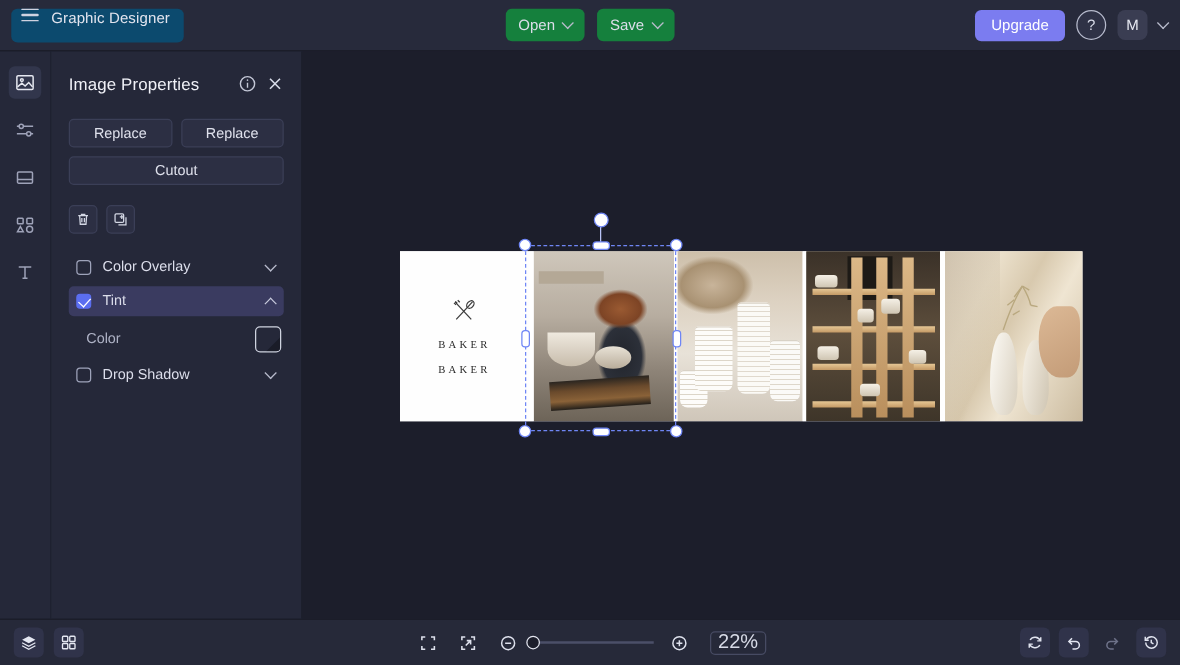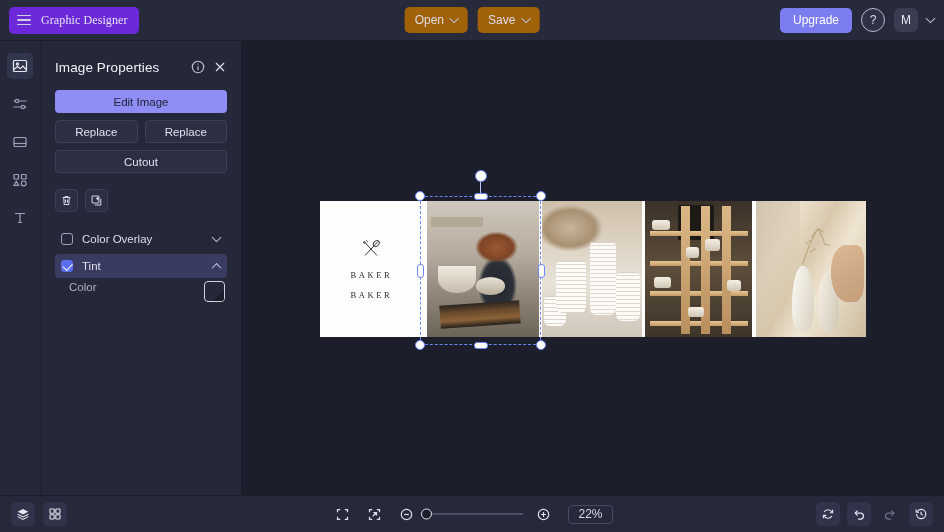--- a/index.html
+++ b/index.html
@@ -13,37 +13,36 @@
 
   
   .topbar {
     height: 41px; flex: 0 0 41px;
     background: #272a3b;
     display: flex; align-items: center;
     position: relative;
     border-bottom: 1px solid #1b1d29;
   }
   .brand {
-    display: flex; align-items: center; gap: 10px;
+    display: flex; align-items: flex-start; gap: 10px;
     height: 27px; margin-left: 9px; padding: 0 11px 0 8px;
-    background: #6d28d9; border-radius: 5px;
+    background: #0c4a6e; border-radius: 5px;
     cursor: pointer;
-    font-family: Liberation Serif, serif;
   }
   .hamburger { display: flex; flex-direction: column; gap: 3px; width: 14px; }
   .hamburger i { display: block; height: 1.6px; background: #cfd2e0; border-radius: 1px; }
   .brand-label { font-size: 12px; color: #e2e4ee; letter-spacing: .1px; white-space: nowrap; }
 
   .top-center {
     position: absolute; left: 50%; transform: translateX(-50%);
     display: flex; gap: 10px; align-items: center;
   }
   .menu-btn {
     height: 26px; padding: 0 10px;
-    background: #a16207; border: none; border-radius: 5px;
+    background: #15803d; border: none; border-radius: 5px;
     color: #dcdeea; font-size: 12px; font-family: inherit;
     display: flex; align-items: center; gap: 7px; cursor: pointer;
   }
   .chev-d {
     width: 7px; height: 7px; border-right: 1.4px solid #b9bccd; border-bottom: 1.4px solid #b9bccd;
     transform: rotate(45deg) translate(-1.5px,-1.5px); display: inline-block;
   }
   .chev-u {
     width: 7px; height: 7px; border-right: 1.4px solid #c9ccdd; border-bottom: 1.4px solid #c9ccdd;
     transform: rotate(-135deg) translate(-1px,-1px); display: inline-block;
@@ -150,21 +149,21 @@
     display: flex; align-items: center; justify-content: center;
   }
   .cbox.on { background: #5b6ef0; border-color: #5b6ef0; }
   .cbox.on::after {
     content: ""; width: 5px; height: 8px;
     border-right: 1.7px solid #fff; border-bottom: 1.7px solid #fff;
     transform: rotate(42deg) translate(0px,-1px);
   }
   .fx-label { flex: 1; font-size: 11.5px; color: #dcdeeb; }
   .fx-sub {
-    height: 30px; display: flex; 
+    height: 30px; display: flex; align-items: center;
     padding: 0 2px 0 14px; margin-bottom: 2px;
   }
   .fx-sub-label { flex: 1; font-size: 11.5px; color: #aeb2c5; }
   .swatch {
     width: 21px; height: 21px; border-radius: 4px;
     border: 1.5px solid #cfd3e0; position: relative; overflow: hidden; cursor: pointer;
   }
   .swatch::after {
     content: ""; position: absolute; right: 0; bottom: 0;
     border-style: solid; border-width: 0 0 11px 11px;
@@ -342,21 +341,21 @@
   .slider-track {
     width: 96px; height: 1.6px; background: #4b4f68; position: relative;
   }
   .slider-knob {
     position: absolute; left: -6px; top: 50%; transform: translateY(-50%);
     width: 11px; height: 11px; border-radius: 50%;
     background: #1c1e2b; border: 1.8px solid #e3e5ef; cursor: pointer;
   }
   .zoom-pill {
     min-width: 45px; height: 19px; border: 1px solid #474b63; border-radius: 4px;
-    color: #d7dae6; font-size: 12px; display: flex; align-items: center; justify-content: center;
+    color: #d7dae6; font-size: 16px; display: flex; align-items: center; justify-content: center;
     cursor: pointer; margin-left: 4px;
   }
   .bb-right { position: absolute; right: 11px; display: flex; gap: 7px; align-items: center; }
   .bb-rsq {
     width: 24px; height: 24px; border-radius: 5px; background: #30334a;
     display: flex; align-items: center; justify-content: center; cursor: pointer;
   }
   .bb-rsq.ghost { background: transparent; }
   svg { pointer-events: none; }
 </style>
@@ -444,21 +443,20 @@
               <circle cx="7" cy="4.1" r=".65" fill="#c3c7d6" stroke="none"></circle>
           </svg>
         </span>
         <span class="panel-ico">
           <svg width="14" height="14" viewBox="0 0 14 14" fill="none" stroke="#d6dae7" stroke-width="1.3">
             <path d="M3 3l8 8M11 3l-8 8"></path>
           </svg>
         </span>
       </div>
 
-      <button class="btn-primary">Edit Image</button>
 
       <div class="btn-row">
         <button class="btn-sec">Replace</button>
         <button class="btn-sec">Replace</button>
       </div>
 
       <button class="btn-wide">Cutout</button>
 
       <div class="tool-row">
         <div class="tool-sq">
@@ -489,20 +487,25 @@
           <span class="fx-label">Tint</span>
           <span class="chev-u"></span>
         </div>
 
         <div class="fx-sub">
           <span class="fx-sub-label">Color</span>
           <span class="swatch"></span>
         </div>
 
 
+        <div class="fx-row">
+          <span class="cbox"></span>
+          <span class="fx-label">Drop Shadow</span>
+          <span class="chev-d"></span>
+        </div>
 
       </div>
     </div>
 
     <div class="canvas-wrap">
 
       <div class="collage">
 
         <div class="cell c1">
           <div class="logo-wrap">

